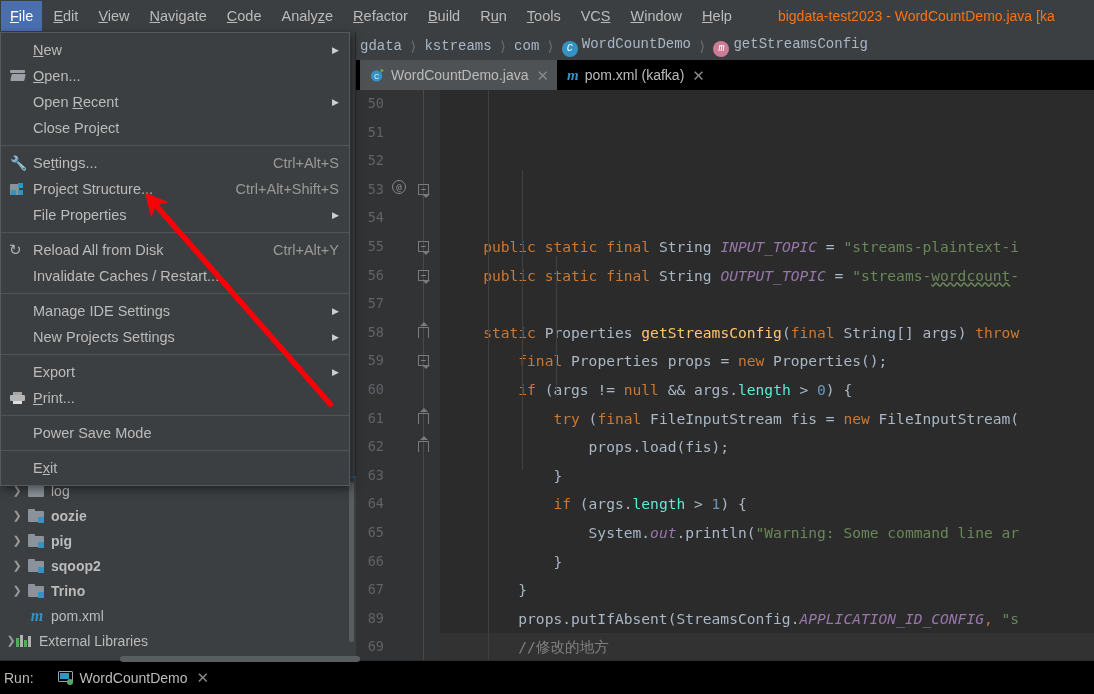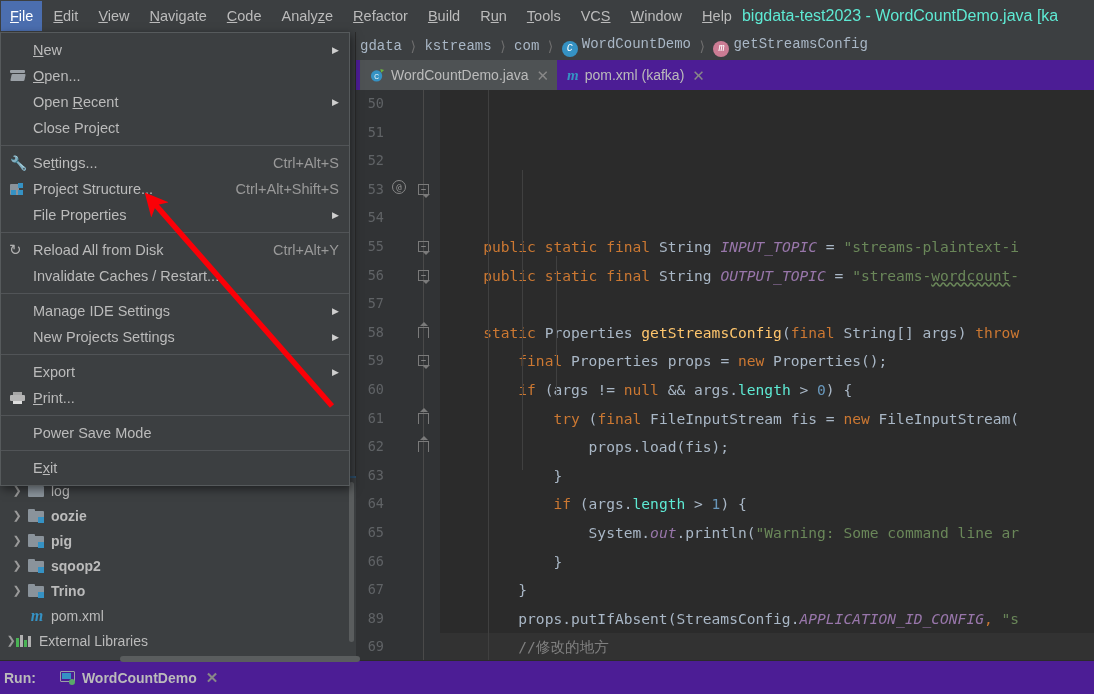--- a/index.html
+++ b/index.html
@@ -19,21 +19,21 @@
     background: #3c3f41; display: flex; align-items: center;
     font-size: 14.5px; color: #bbbbbb;
   }
   .menubar-item {
     padding: 5px 9px; margin: 0 1px; color: #bbbbbb; white-space: nowrap;
     line-height: 20px;
   }
   .menubar-item.active { background: #4b6eaf; color: #ffffff; }
   .menubar-item u { text-decoration: underline; }
   .win-title {
-    color: #5eead4; font-size: 16px; white-space: nowrap;
+    margin-left: 36px; color: #f97316; font-size: 14px; white-space: nowrap;
     overflow: hidden;
   }
 
   
   .left-pane {
     position: absolute; left: 0; top: 32px; width: 356px; height: 628px;
     background: #3c3f41; border-right: 1px solid #2b2b2b;
   }
   .right-pane {
     position: absolute; left: 356px; top: 32px; width: 738px; height: 628px;
@@ -50,21 +50,21 @@
   .crumb-sep { color: #6e6e6e; font-size: 14px; padding: 0 5px; }
   .crumb-ico { display: inline-block; width: 16px; height: 16px; border-radius: 50%;
                margin-right: 4px; vertical-align: -3px; font-size: 10px;
                color: #fff; text-align: center; line-height: 16px; font-style: italic;}
   .ico-class { background: #3592c4; }
   .ico-method { background: #cc7c94; }
 
   
   .tabbar {
     position: absolute; left: 0; top: 28px; width: 738px; height: 30px;
-    background: #4c1d95; display: flex; align-items: flex-start; padding-left: 4px;
+    background: #000000; display: flex; align-items: flex-start; padding-left: 4px;
   }
   .tab {
     display: flex; align-items: center; height: 30px; padding: 0 8px 0 10px;
     font-size: 14px; color: #bbbbbb; white-space: nowrap;
   }
   .tab.active { background: #4e5254; }
   .tab-ico { width: 15px; height: 15px; margin-right: 6px; flex: none; }
   .tab-close { color: #888; margin-left: 8px; font-size: 15px; line-height: 1; }
   .tab-m { color: #3592c4; font-style: italic; font-weight: bold; font-size: 15px;
            margin-right: 6px; font-family: "Liberation Serif", serif; }
@@ -196,22 +196,22 @@
   .ico-print .bot { position:absolute; left:3px; top:9px; width:9px; height:3px;
                     background:#dddddd; }
 
   
   .annot { position: absolute; left: 0; top: 0; width: 1094px; height: 694px;
            pointer-events: none; z-index: 60; }
 
   
   .runbar {
     position: absolute; left: 0; top: 660px; width: 1094px; height: 34px;
-    background: #4c1d95; border-top: 1px solid #2b2b2b;
-    display: flex; align-items: center; font-size: 14px; color: #bbbbbb; font-weight: bold;
+    background: #000000; border-top: 1px solid #2b2b2b;
+    display: flex; align-items: center; font-size: 14px; color: #bbbbbb;
   }
   .run-label { margin-left: 4px; margin-right: 22px; color: #bbbbbb; }
   .run-tab { display: flex; align-items: center; }
   .run-ico { position: relative; width: 17px; height: 14px; margin-right: 7px; }
   .run-ico .o { position:absolute; left:2px; top:0; width:15px; height:11px;
                 border:1.6px solid #9aa0a6; border-radius:1px; }
   .run-ico .i { position:absolute; left:4px; top:2px; width:9px; height:6px;
                 background:#3592c4; }
   .run-ico .g { position:absolute; right:0px; bottom:0px; width:6px; height:6px;
                 background:#59a869; border-radius:50%; }

